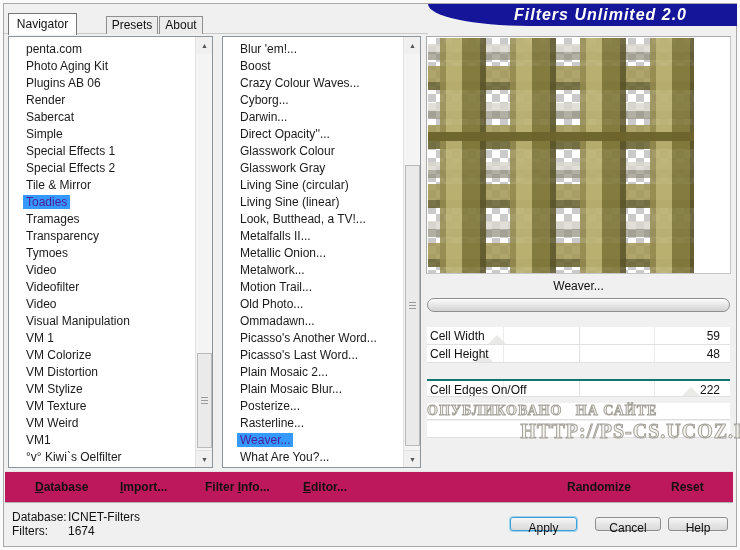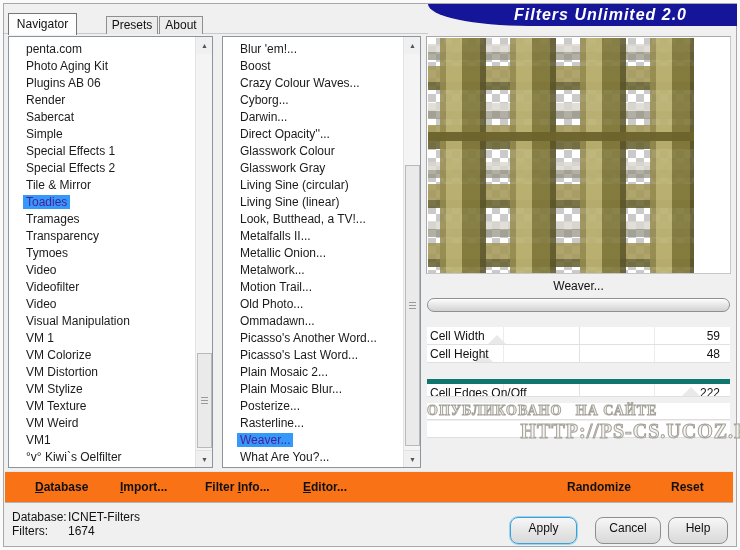--- a/index.html
+++ b/index.html
@@ -92,21 +92,21 @@
     background:linear-gradient(180deg,#fbfbfb,#e9e9e9 45%,#d2d2d2);
     box-shadow:inset 0 1px 0 #fff;
   }
 
   
   .param-rows{ position:absolute; left:427px; top:327px; width:303px; }
   .param-row{
     position:relative; height:18px; background:#fff; border-bottom:1px solid #e0e0e0;
     overflow:hidden;
   }
-  .param-rows div.param-row:nth-of-type(3){ margin-top:16px; border-top:5px solid #0f766e; }
+  .param-rows div.param-row:nth-of-type(3){ margin-top:16px; border-top:2px solid #0f766e; }
   .tick{ position:absolute; top:0; bottom:0; width:1px; background:#ececec; }
   .t25{ left:25%; } .t50{ left:50%; background:#e2e2e2; } .t75{ left:75%; }
   .param-marker{
     position:absolute; bottom:-2px; width:0; height:0;
     border-left:11px solid transparent; border-right:11px solid transparent;
     border-bottom:11px solid #e9e9e7;
   }
   .param-label{ position:absolute; left:3px; top:2px; font-size:12px; color:#111; }
   .param-value{ position:absolute; right:10px; top:2px; font-size:12px; color:#111;margin-left:8px; }
 
@@ -117,36 +117,36 @@
   .wm{ position:absolute; left:427px; width:338px; z-index:4; pointer-events:none;
        font-family:"Liberation Serif","DejaVu Serif",serif; font-weight:bold;
        color:rgba(244,243,238,0.9); -webkit-text-stroke:1px #a5a29a;
        letter-spacing:1px; white-space:pre; }
   .wm1{ top:403px; font-size:14px; text-align:left; }
   .wm2{ top:420px; font-size:20px; text-align:right; }
 
   
   .toolbar{
     position:absolute; left:5px; top:471px; width:728px; height:32px;
-    background:#f97316; border-top:1px solid #e6e6e6; border-bottom:1px solid #b4b4b4;
+    background:#be185d; border-top:1px solid #e6e6e6; border-bottom:1px solid #b4b4b4;
   }
   .tb-item{ position:absolute; top:0; height:30px; line-height:30px; font-size:12px; font-weight:bold; color:#111; cursor:default; white-space:nowrap; }
   .tb-item .u{ text-decoration:underline; }
   .tb-database{ left:30px; } .tb-import{ left:115px; } .tb-filterinfo{ left:200px; }
   .tb-editor{ left:298px; } .tb-randomize{ left:562px; } .tb-reset{ left:666px; }
 
   
   .status{ position:absolute; left:12px; top:510px; font-size:12px; color:#111; }
   .status .row{ display:flex; height:14px; line-height:14px; }
   .status .lbl{ width:56px; }
 
   .btn{
-    position:absolute; top:517px; height:27px; font-size:12px; color:#111;
+    position:absolute; top:517px; height:14px; font-size:12px; color:#111;
     background:linear-gradient(180deg,#f7f7f7,#e8e8e8 45%,#d9d9d9);
-    border:1px solid #8e8e8e; border-radius:8px; text-align:center; line-height:20px;
+    border:1px solid #8e8e8e; border-radius:3px; text-align:center; line-height:20px;
   }
   .btn-apply{ left:510px; width:67px; border:1px solid #3c9fd8; box-shadow:0 0 0 1px #9fd4ef; }
   .btn-cancel{ left:595px; width:66px; }
   .btn-help{ left:668px; width:60px; }
 </style>
 </head>
 <body>
 
 <div class="dialog">
 

